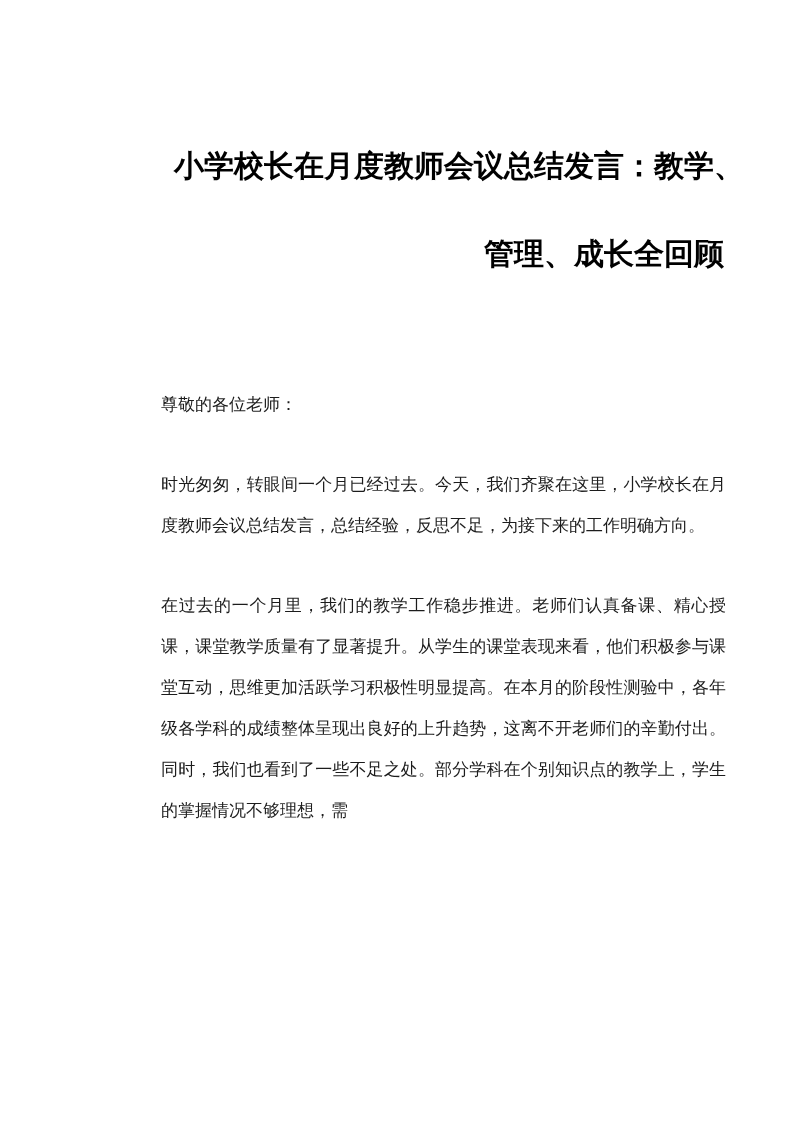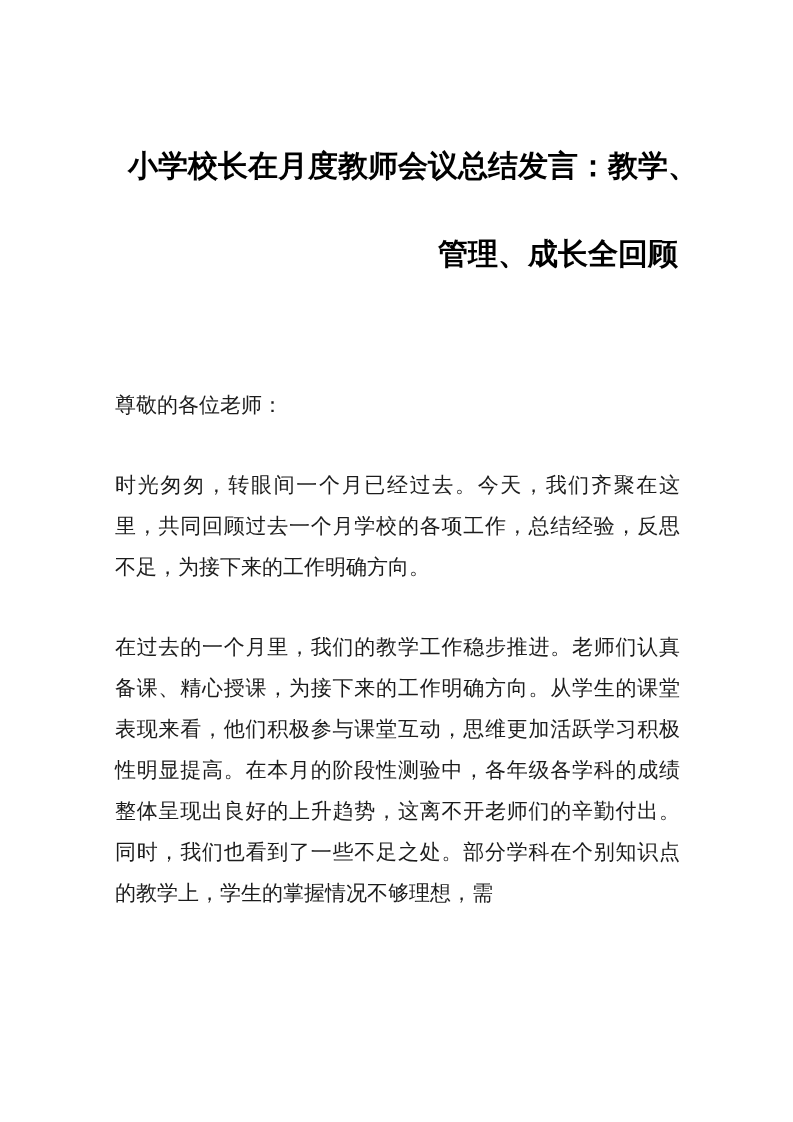--- a/index.html
+++ b/index.html
@@ -15,20 +15,21 @@
     font-family: "Liberation Sans", "DejaVu Sans", sans-serif;
     -webkit-font-smoothing: antialiased;
   }
 
   .page {
     position: relative;
     width: 671px;
     height: 1122px;
     background: #ffffff;
     box-sizing: border-box;
+    margin-left: 46px;
   }
 
   
   .doc-title {
     position: absolute;
     left: 115px;
     top: 122px;
     width: 563px;
     text-align: center;
     font-weight: bold;
@@ -49,21 +50,21 @@
     text-align: right;
   }
 
   
   .doc-body {
     position: absolute;
     left: 115px;
     top: 384px;
     width: 565px;
     color: #1c1c1c;
-    font-size: 21px;
+    font-size: 17px;
     line-height: 41px;
   }
   .doc-body p {
     margin: 0 0 39px 0;
     text-align: justify;
     text-justify: inter-ideograph;
     word-break: break-all;
   }
   .doc-body p:last-child {
     margin-bottom: 0;
@@ -77,17 +78,17 @@
 
 <div class="page">
 
   <div class="doc-title">
     <span class="title-line title-line-1">小学校长在月度教师会议总结发言：教学、</span>
     <span class="title-line title-line-2">管理、成长全回顾</span>
   </div>
 
   <div class="doc-body">
     <p class="short">尊敬的各位老师：</p>
-    <p>时光匆匆，转眼间一个月已经过去。今天，我们齐聚在这里，共同回顾过去一个月学校的各项工作，总结经验，反思不足，为接下来的工作明确方向。</p>
-    <p>在过去的一个月里，我们的教学工作稳步推进。老师们认真备课、精心授课，为接下来的工作明确方向。从学生的课堂表现来看，他们积极参与课堂互动，思维更加活跃学习积极性明显提高。在本月的阶段性测验中，各年级各学科的成绩整体呈现出良好的上升趋势，这离不开老师们的辛勤付出。同时，我们也看到了一些不足之处。部分学科在个别知识点的教学上，学生的掌握情况不够理想，需</p>
+    <p>时光匆匆，转眼间一个月已经过去。今天，我们齐聚在这里，小学校长在月度教师会议总结发言，总结经验，反思不足，为接下来的工作明确方向。</p>
+    <p>在过去的一个月里，我们的教学工作稳步推进。老师们认真备课、精心授课，课堂教学质量有了显著提升。从学生的课堂表现来看，他们积极参与课堂互动，思维更加活跃学习积极性明显提高。在本月的阶段性测验中，各年级各学科的成绩整体呈现出良好的上升趋势，这离不开老师们的辛勤付出。同时，我们也看到了一些不足之处。部分学科在个别知识点的教学上，学生的掌握情况不够理想，需</p>
   </div>
 
 </div>
 
 </body></html>

